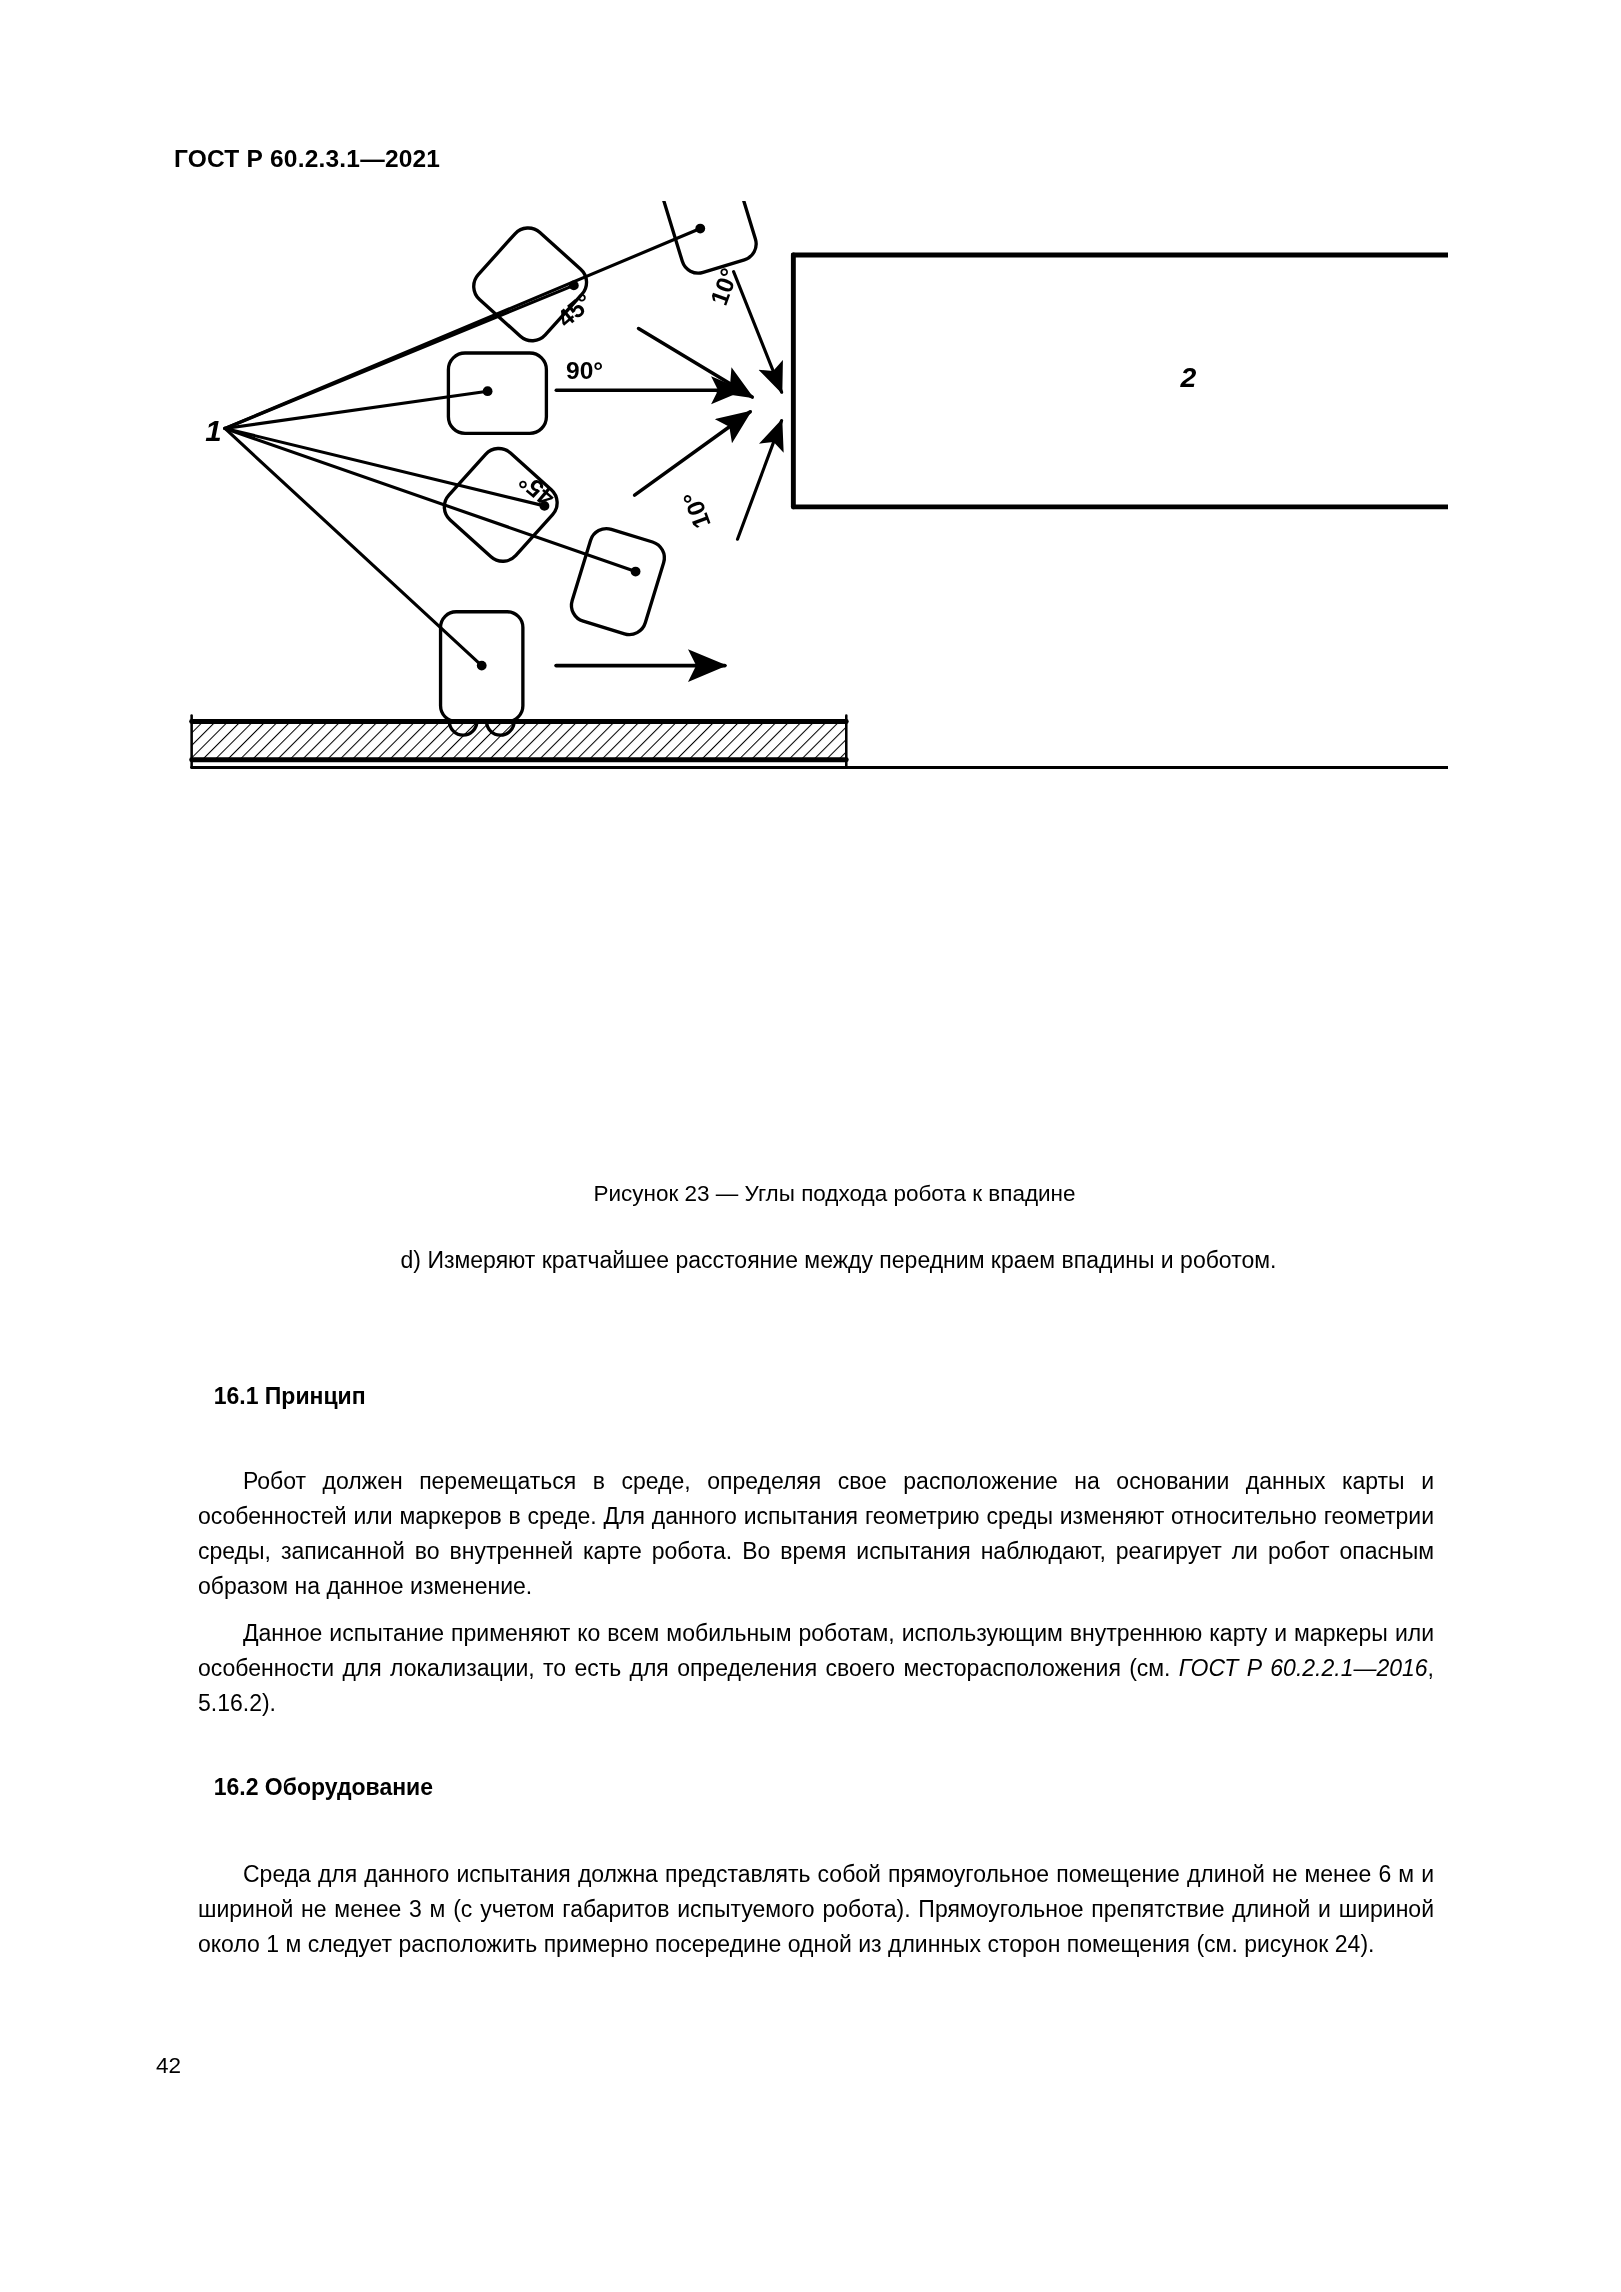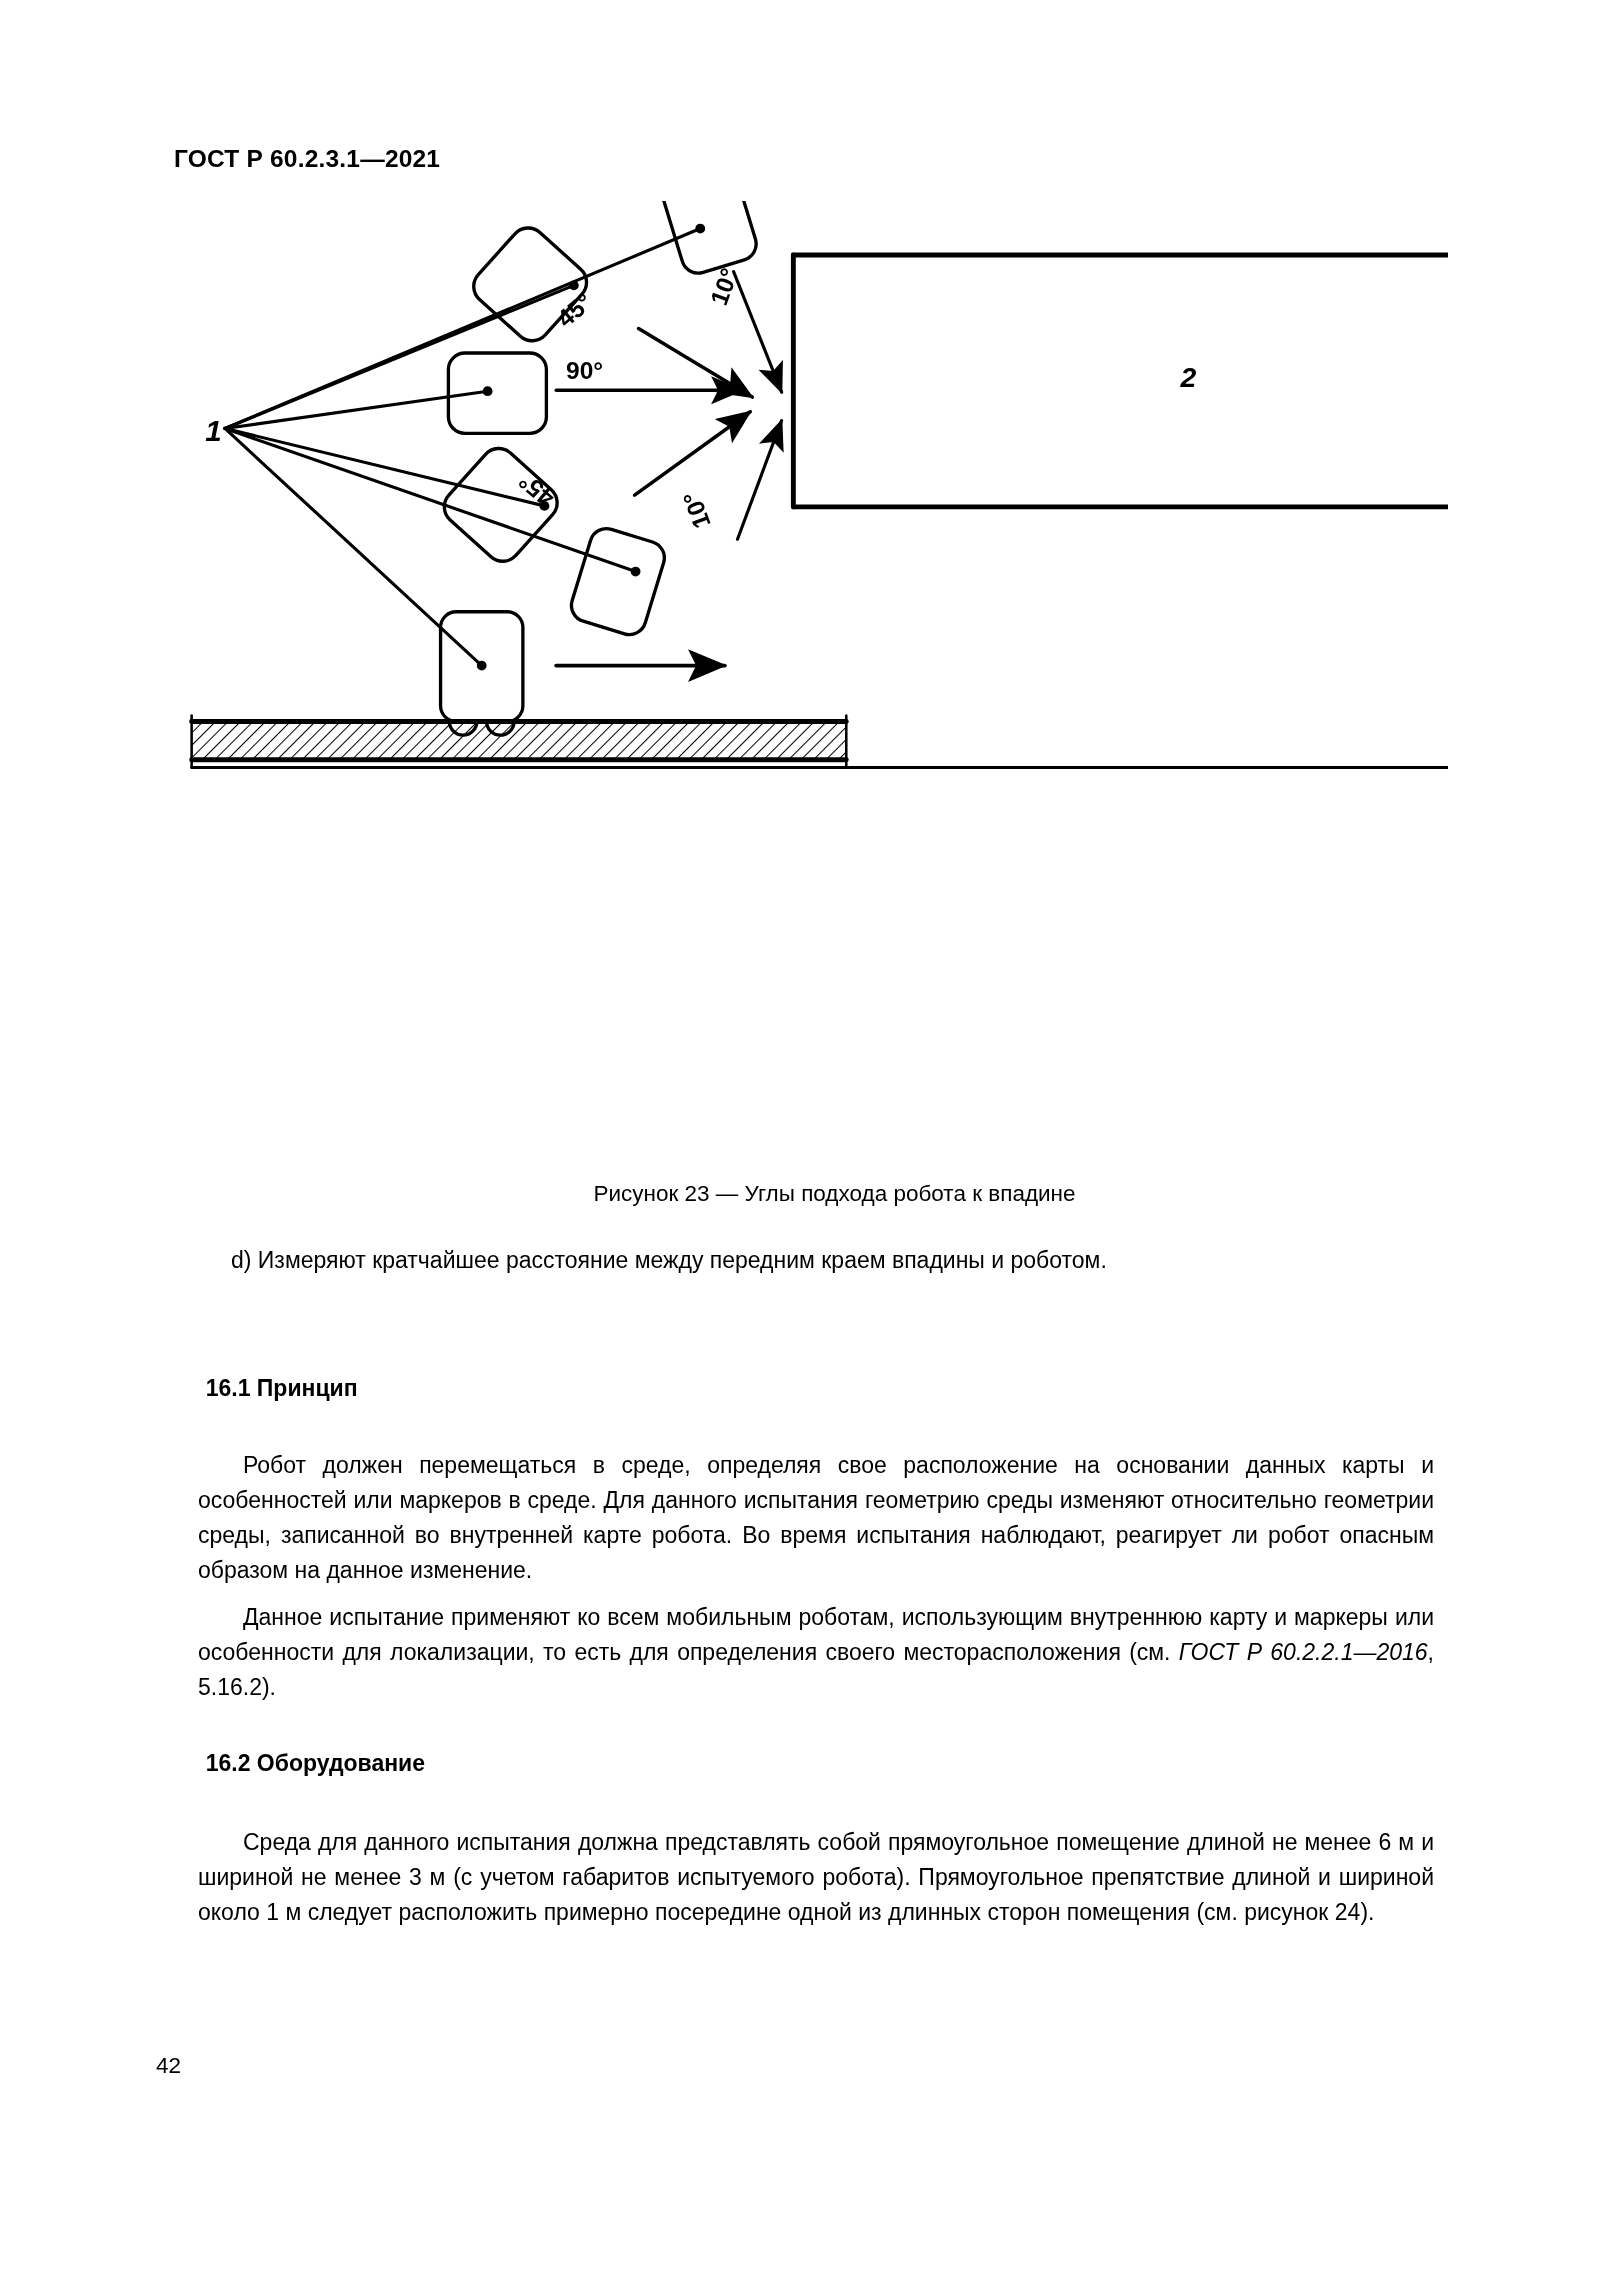--- a/index.html
+++ b/index.html
@@ -80,31 +80,32 @@
     line-height: 35px;
     text-align: justify;
     text-indent: 45px;
   }
 
   p.item {
     margin: 0;
     font-size: 23px;
     line-height: 35px;
     text-indent: 45px;
+    text-align: center;
   }
 
   h2.sec {
     margin: 0;
     font-size: 25px;
     font-weight: bold;
     line-height: 33px;
     text-indent: 15.7px;
   }
   h3.subsec {
-    margin: 4px;
+    margin: 12px;
     font-size: 23px;
     font-weight: bold;
     line-height: 33px;
     text-indent: 15.7px;
   }
   .gap-a { height: 47px; }
   .gap-b { height: 43px; }
   .gap-c { height: 27.4px; }
   .gap-d { height: 25.5px; }
   .gap-e { height: 29px; }

